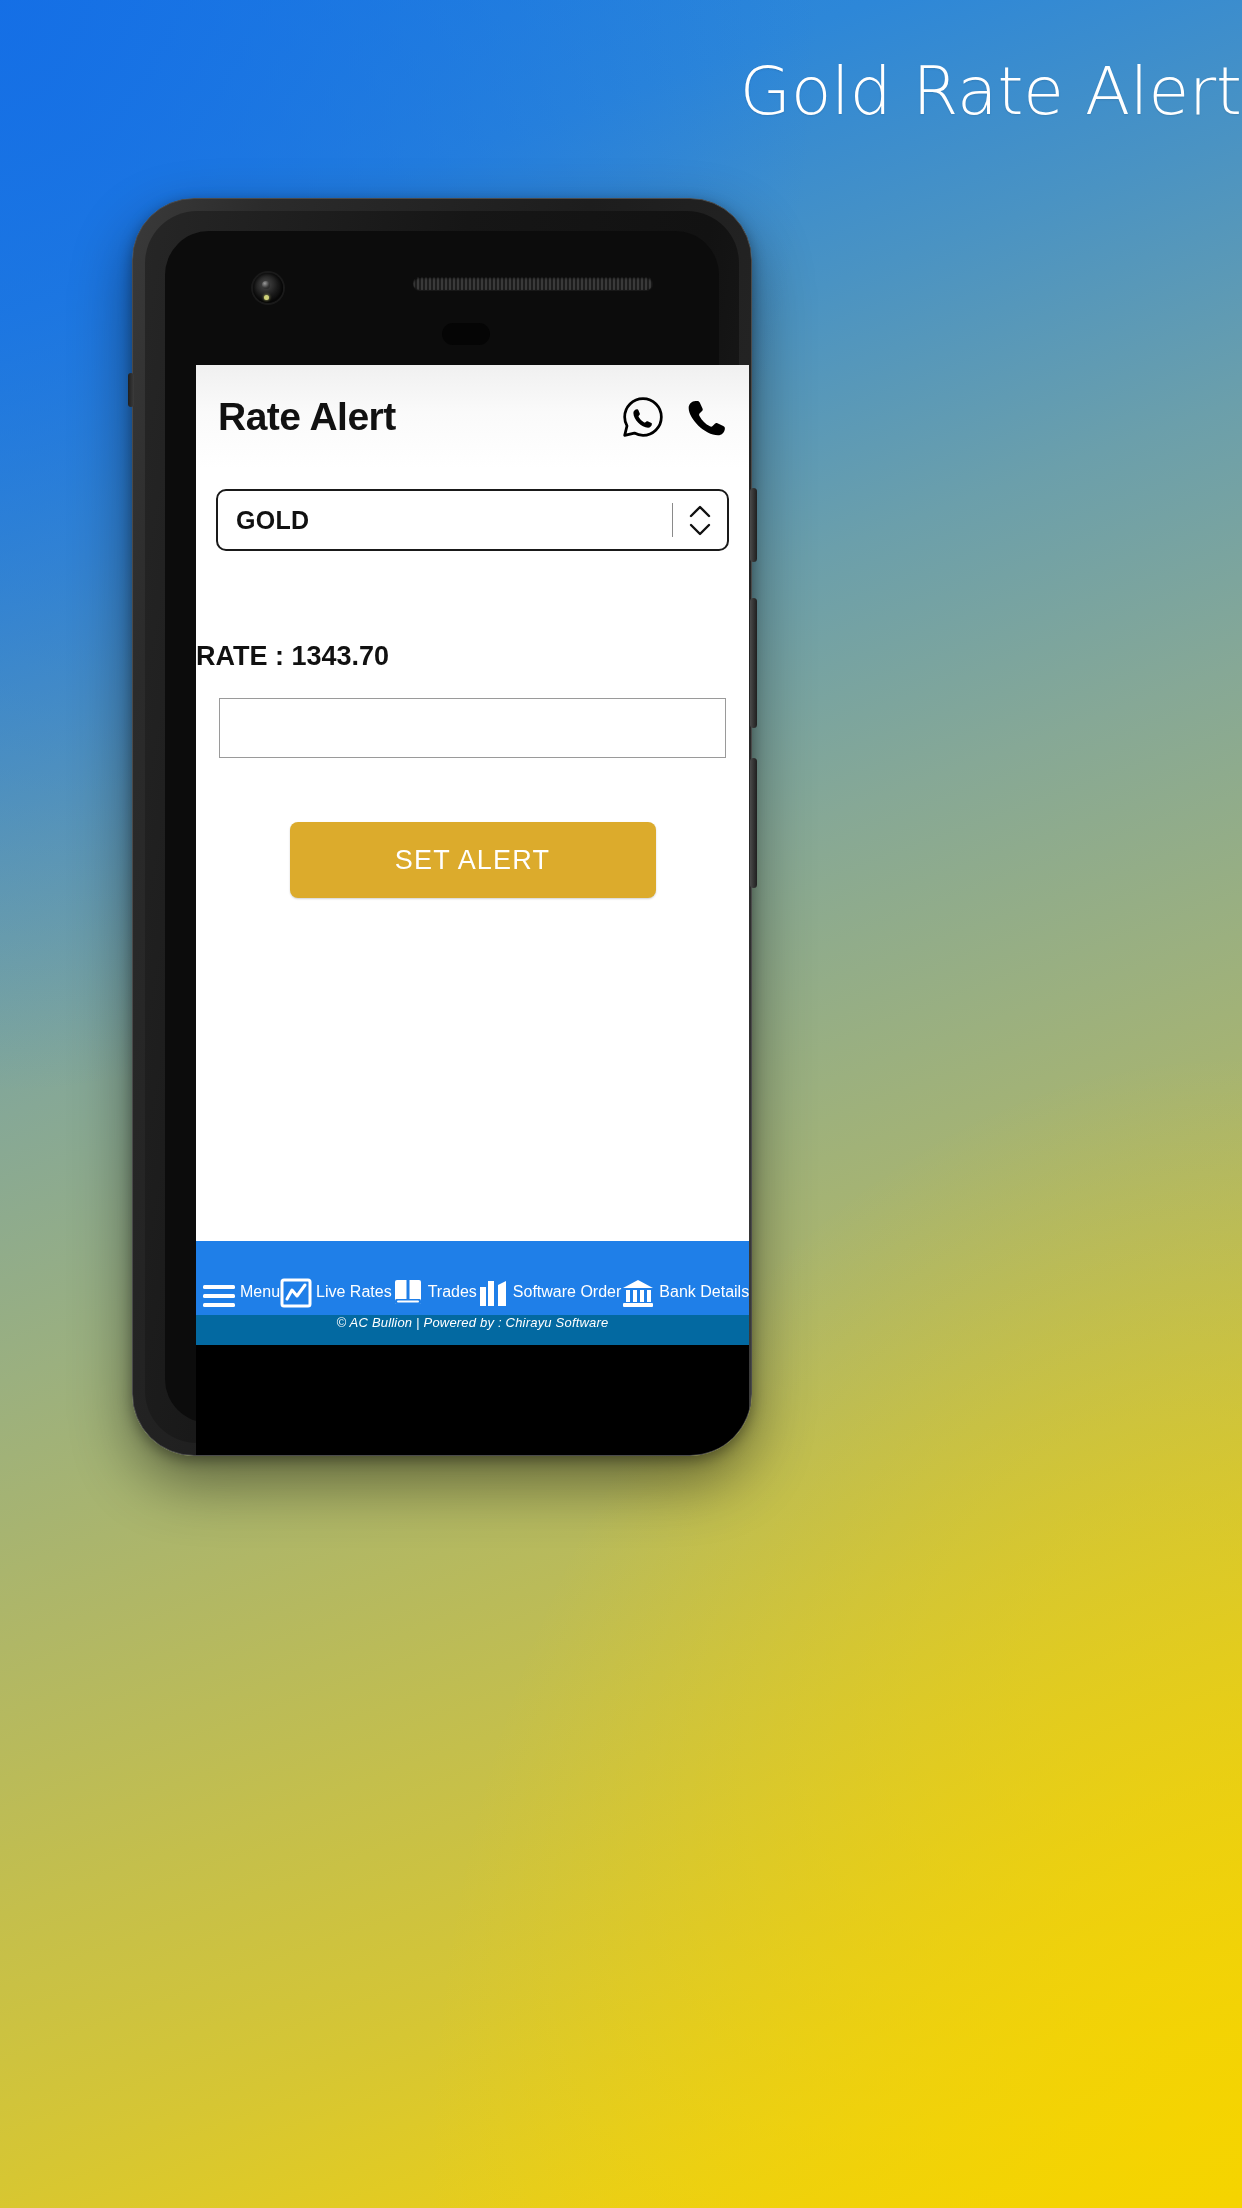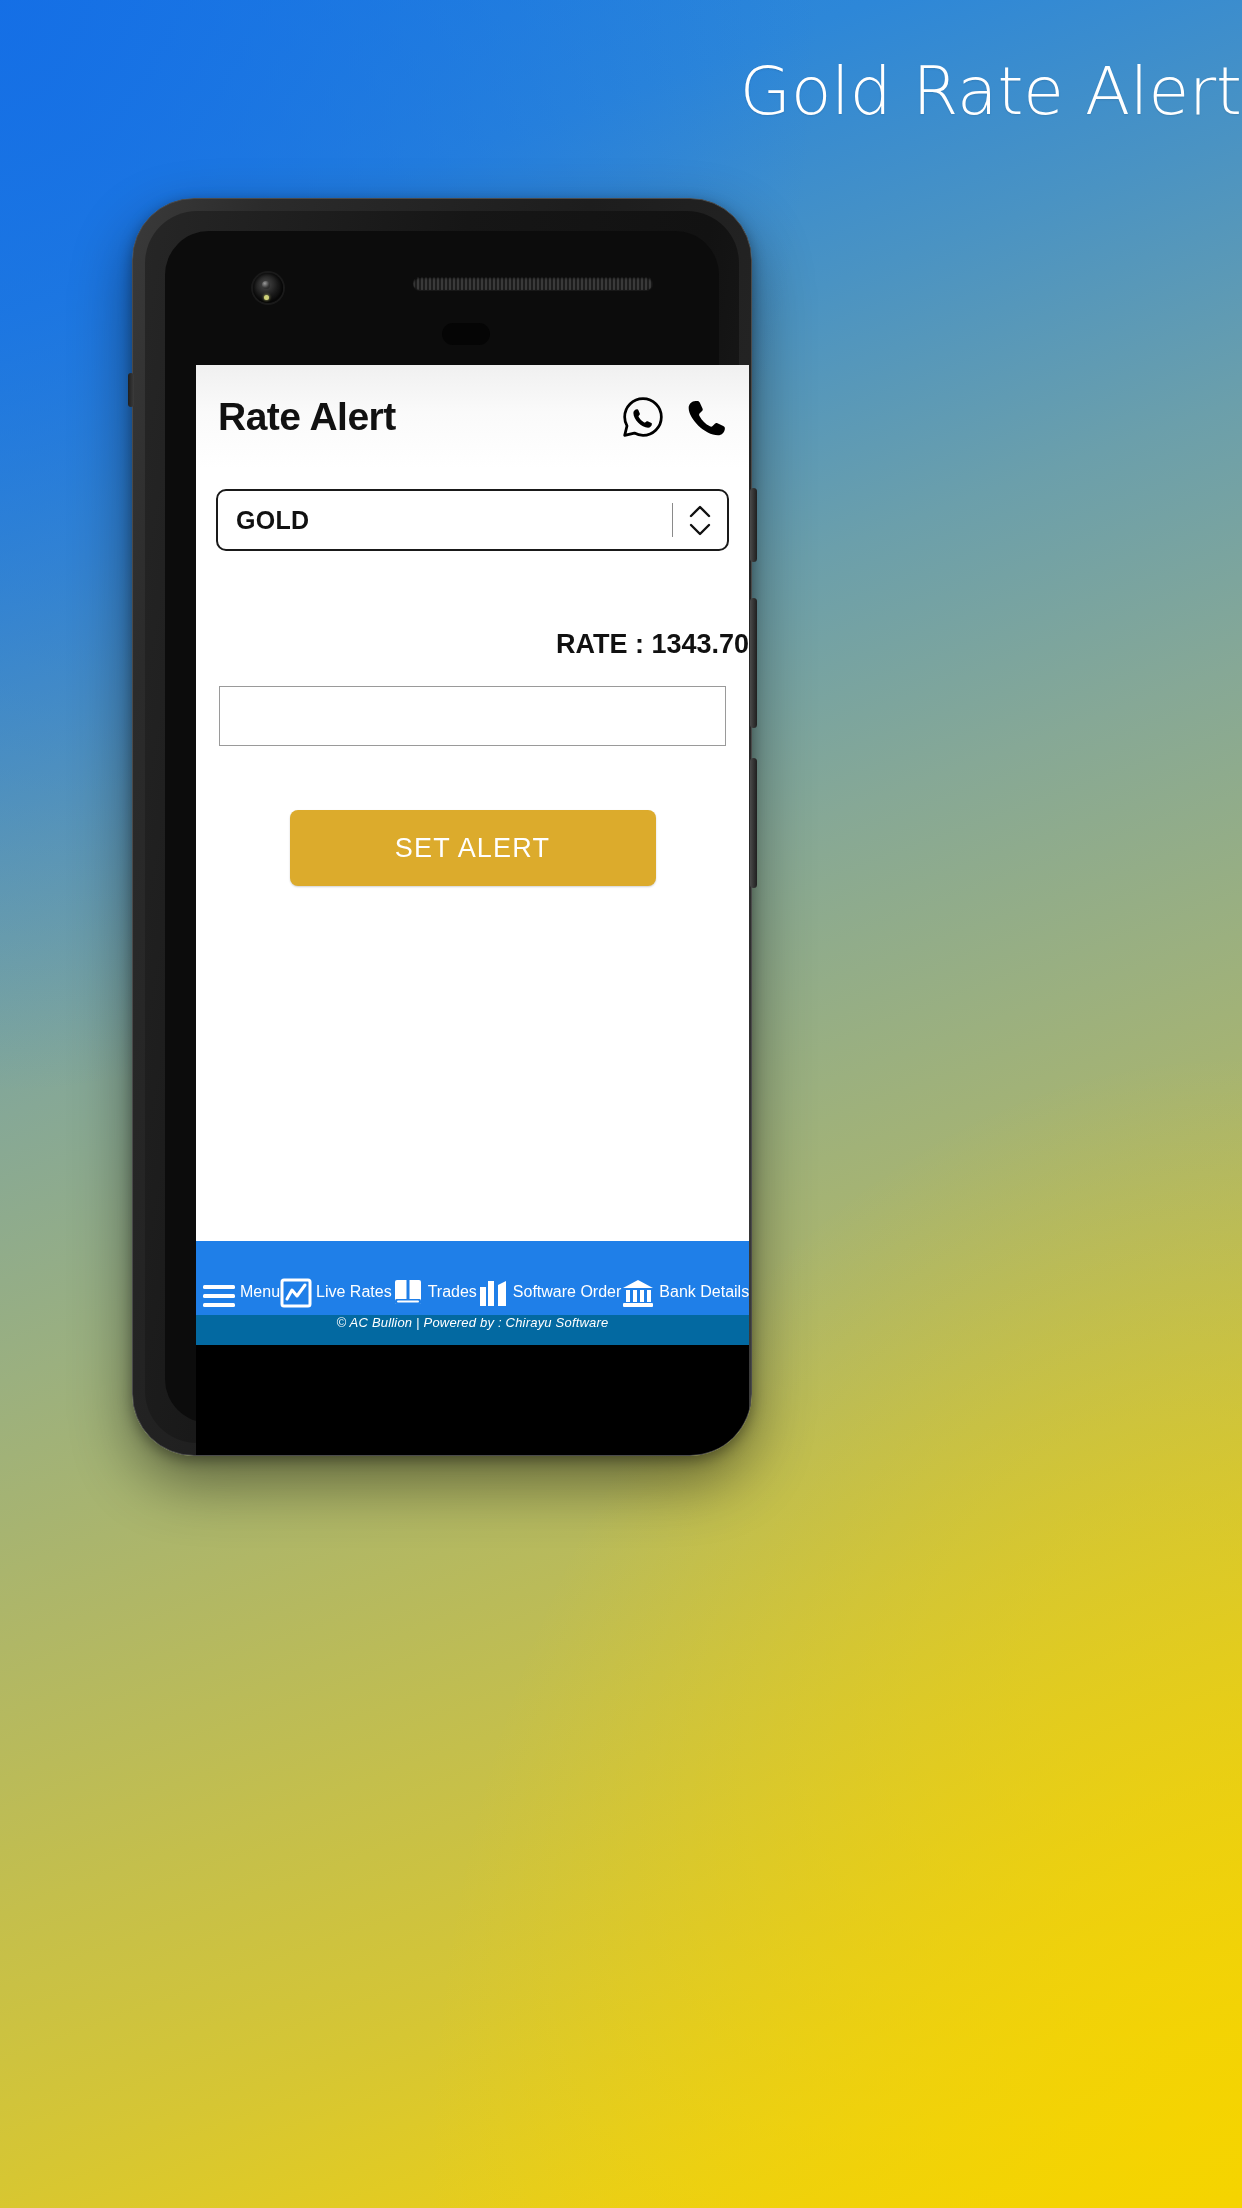--- a/index.html
+++ b/index.html
@@ -147,21 +147,21 @@
     font-size:39px;
     font-weight:bold;
     color:#111;
     letter-spacing:-0.5px;
     flex:1;
   }
   .header-icons{ display:flex; align-items:center; gap:20px; }
   .hicon{ width:44px; height:44px; display:block; cursor:pointer; }
 
   .select-wrap{
-    margin:20px 20px 0 20px;
+    margin:20px 20px 12px 20px;
     height:62px;
     border:2px solid #1a1a1a;
     border-radius:10px;
     background:#fff;
     display:flex; align-items:center;
     padding:0 4px 0 18px;
     flex:none;
   }
   .select-value{
     flex:1;
@@ -172,21 +172,21 @@
   }
   .select-sep{
     width:1px; height:34px; background:#8a8a8a; margin-right:10px;
   }
   .select-arrows{
     width:34px; display:flex; flex-direction:column;
     align-items:center; justify-content:center; gap:5px; margin-right:6px;
   }
 
   .rate-line{
-    text-align:right;
+    text-align:left;
     font-size:27px;
     font-weight:bold;
     color:#111;
     margin-top:78px;
     flex:none;
   }
 
   .alert-input{
     margin:26px 23px 0 23px;
     height:60px;

